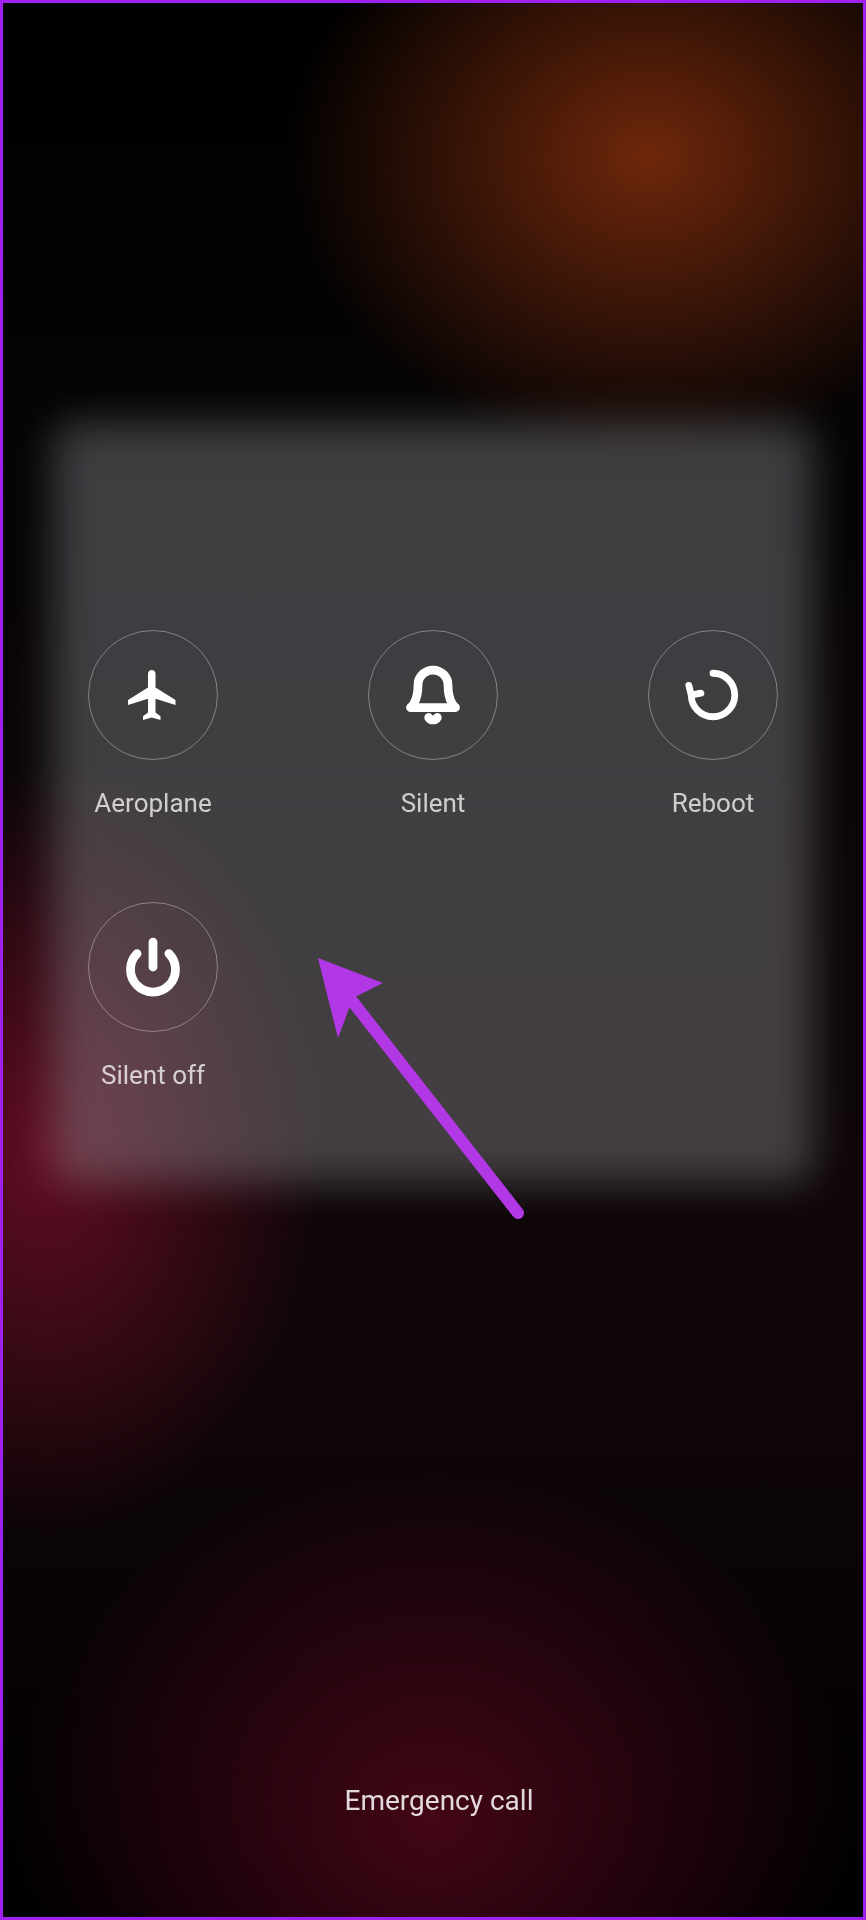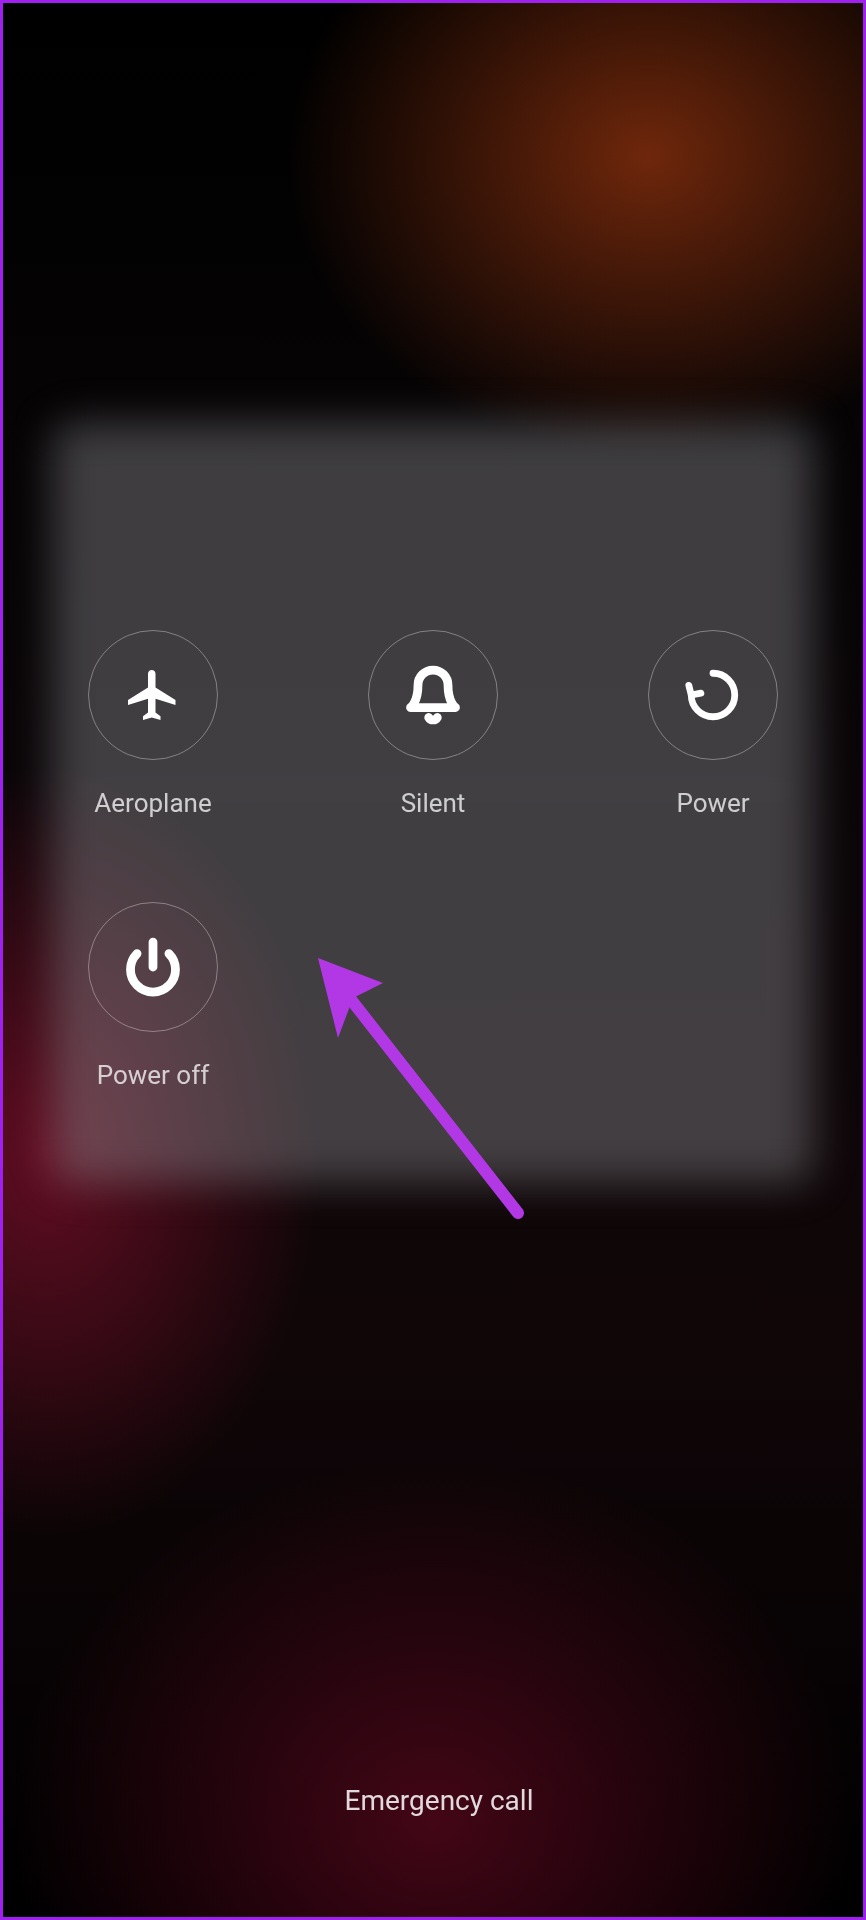--- a/index.html
+++ b/index.html
@@ -154,31 +154,31 @@
       <span class="option-label">Silent</span>
     </div>
 
     <div class="option">
       <div class="option-circle">
         <svg viewBox="0 0 24 24" width="58" height="58">
           <path d="M 12 3 A 9 9 0 1 1 3 12" fill="none" stroke="white" stroke-width="2.8" stroke-linecap="round"></path>
           <path d="M 2 8 L 3 12 L 7 11.2" fill="none" stroke="white" stroke-width="2.8" stroke-linecap="round" stroke-linejoin="round"></path>
         </svg>
       </div>
-      <span class="option-label">Power</span>
+      <span class="option-label">Reboot</span>
     </div>
 
     <div class="option">
       <div class="option-circle">
         <svg class="icon-svg-stroke" viewBox="0 0 24 24">
           <path d="M18.36 6.64a9 9 0 1 1-12.73 0" stroke-linecap="round"></path>
           <line x1="12" y1="2" x2="12" y2="12" stroke-linecap="round"></line>
         </svg>
       </div>
-      <span class="option-label">Power off</span>
+      <span class="option-label">Silent off</span>
     </div>
 
   </div>
 </div>
 
 <div class="emergency-call">
   <span>Emergency call</span>
 </div>
 
 <svg class="annotation-arrow" width="300" height="320">

